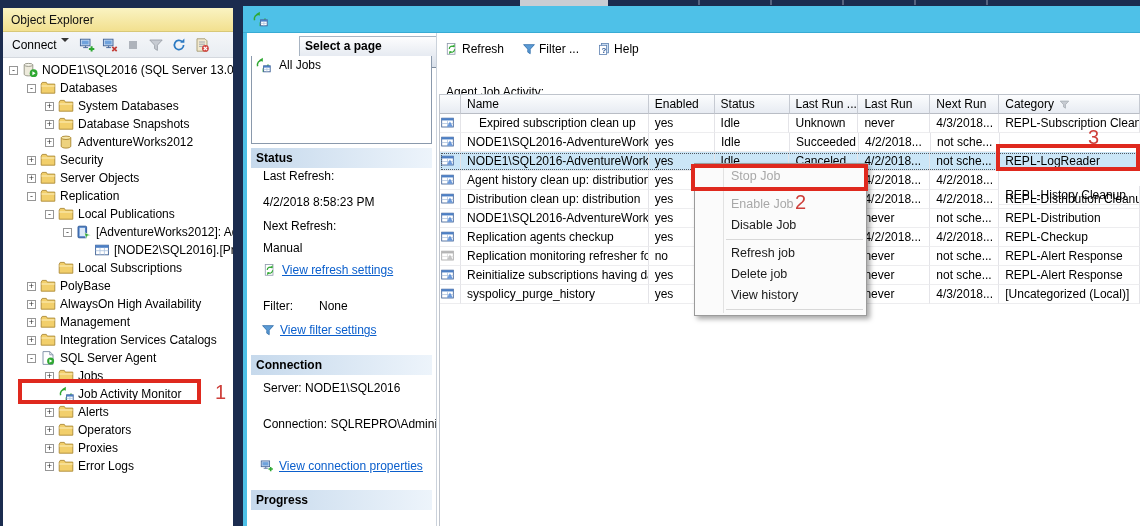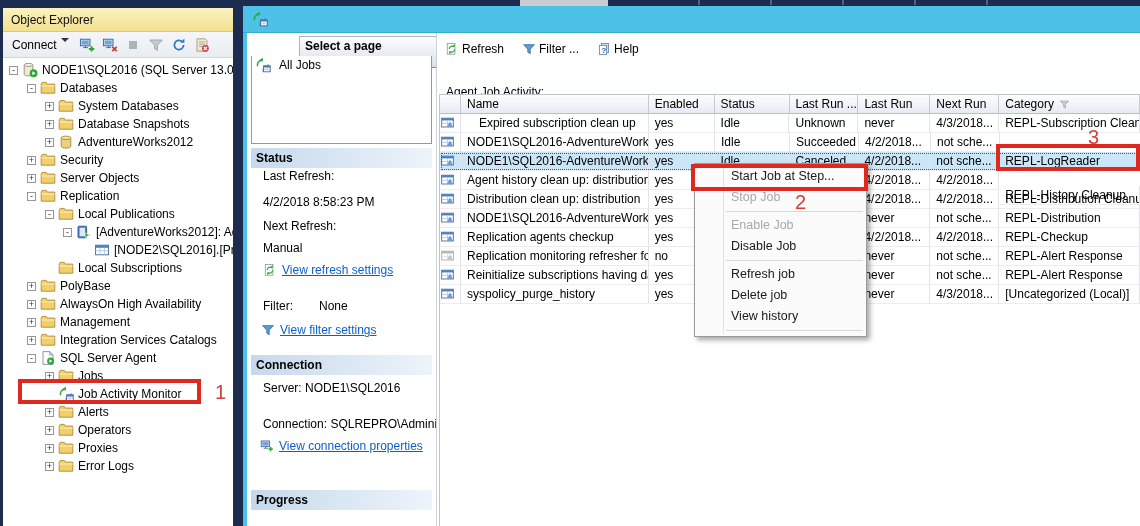--- a/index.html
+++ b/index.html
@@ -445,21 +445,21 @@
               <svg viewBox="0 0 16 16">
                 <path d="M1.8 3h12.4l-4.8 5.2v5.2l-2.8-1.8V8.2z" fill="#5B9BD5" stroke="#2F6DA8" stroke-width="0.9"></path>
               </svg>
             </span>
           <a class="link">View filter settings</a>
         </div>
 
         <div class="sec-h" style="top:322px">Connection</div>
         <div class="ltxt" style="top:348px">Server: NODE1\SQL2016</div>
         <div class="ltxt" style="top:384px">Connection: SQLREPRO\Administra</div>
-        <div class="link-row" style="left:13px;top:406px">
+        <div class="link-row" style="left:13px;top:426px">
           <span class="lnk-ico" id="lnk-conn-ico">
               <svg viewBox="0 0 16 16">
                 <rect x="1.4" y="2.2" width="9.6" height="6.6" fill="#C7D9F0" stroke="#3D6095" stroke-width="0.9"></rect>
                 <rect x="2.8" y="3.6" width="6.8" height="3.8" fill="#6FA2DC"></rect>
                 <path d="M4.2 10.6h4.8M6.6 8.8v1.8" stroke="#3D6095" stroke-width="0.9" fill="none"></path>
                 <path d="M12.2 9v5M9.7 11.5h5" stroke="#2FA832" stroke-width="1.8"></path>
               </svg>
             </span>
           <a class="link">View connection properties</a>
         </div>
@@ -719,21 +719,20 @@
               <div class="g-cell" style="width: 72px;">never</div>
               <div class="g-cell" style="width: 69px;">4/3/2018...</div>
               <div class="g-cell" style="width: 141px;">[Uncategorized (Local)]</div>
             </div>
           </div>
       </div>
     </div>
   </section>
 
   <div class="abs menu" id="menu">
-      <div class="m-item">Start Job at Step...</div>
       <div class="m-item dis">Stop Job</div>
       <div class="m-sep"></div>
       <div class="m-item dis">Enable Job</div>
       <div class="m-item">Disable Job</div>
       <div class="m-sep"></div>
       <div class="m-item">Refresh job</div>
       <div class="m-item">Delete job</div>
       <div class="m-item">View history</div>
       <div class="m-sep"></div>
     </div>

